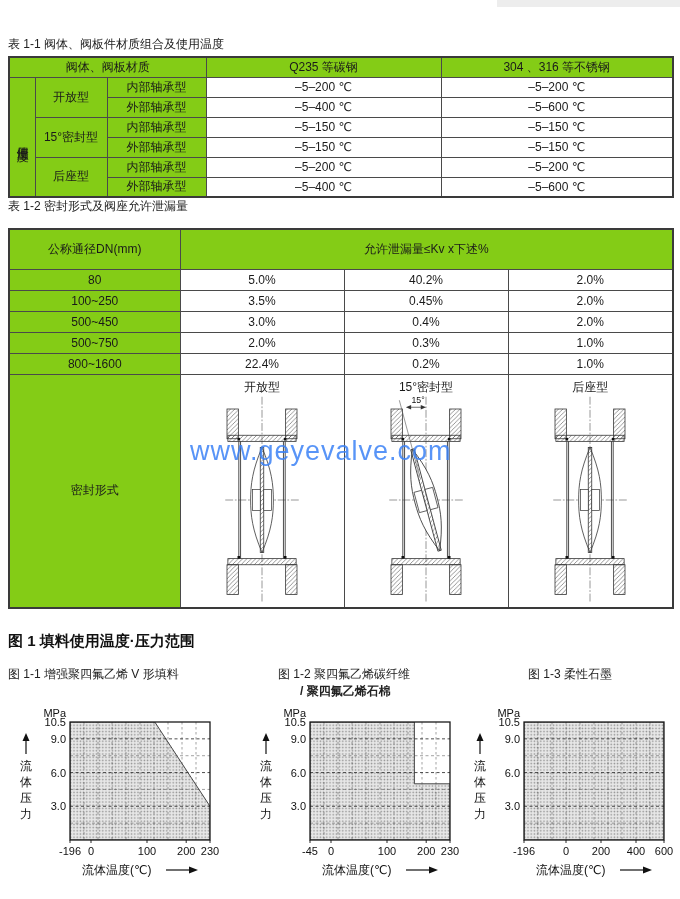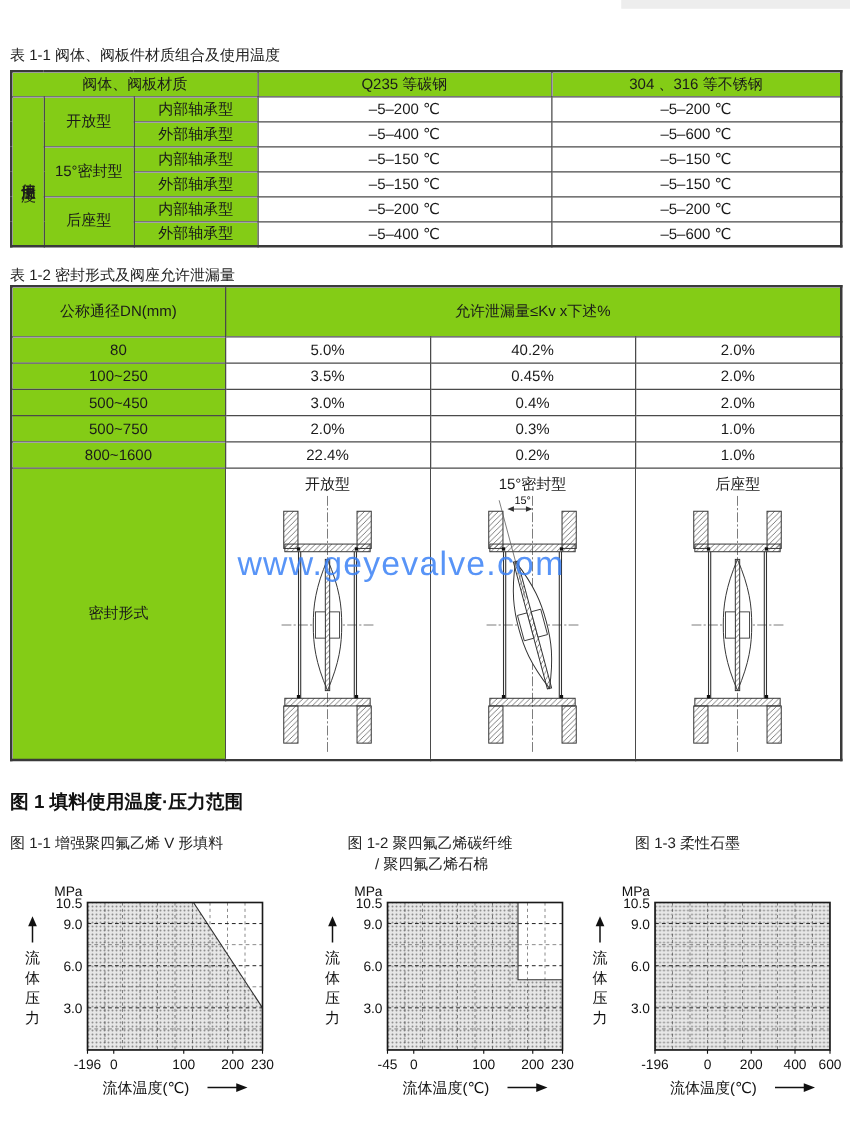--- a/index.html
+++ b/index.html
@@ -23,21 +23,21 @@
   .vtext { writing-mode:vertical-lr; text-orientation:upright; letter-spacing:1px; display:inline-block; }
 
   .seal-cell { position:relative; background:#fff; }
   .seal-head { position:absolute; top:4px; left:0; width:100%; text-align:center; font-size:12px; }
   .valve-holder { position:absolute; top:20px; left:50%; transform:translateX(-50%); }
 
   .watermark { position:absolute; left:190px; top:436px; font-size:27px; letter-spacing:1px;
                color:#3b82f6; opacity:0.85; z-index:5; white-space:nowrap; }
 
   .fig-caption { position:absolute; top:666px; font-size:12px; color:#222; }
-  .fig-caption .line2 { display:block; padding-left:22px; }
+  .fig-caption .line2 { display:block; padding-left:22px;font-weight:bold; }
   .chart-holder { position:absolute; top:708px; }
   svg text { font-family:"Liberation Sans","DejaVu Sans",sans-serif; }
 </style>
 </head>
 <body>
 
 <div class="page">
 
   <div class="header-bar"></div>
 
@@ -87,21 +87,21 @@
       <td>–5–200 ℃</td>
     </tr>
     <tr>
       <td class="g">外部轴承型</td>
       <td>–5–400 ℃</td>
       <td>–5–600 ℃</td>
     </tr>
   </tbody>
     </table>
 
-  <div class="sub-caption" style="left:8px; top:212px;">表 1-2 密封形式及阀座允许泄漏量</div>
+  <div class="sub-caption" style="left:8px; top:198px;">表 1-2 密封形式及阀座允许泄漏量</div>
 
   <table class="dt" id="table2" style="top:228px; width:664px;">
     <colgroup>
         <col style="width:171px">
         <col style="width:164px">
         <col style="width:164px">
         <col style="width:165px">
       </colgroup>
     <tbody>
         <tr class="hdr">
@@ -249,21 +249,21 @@
 
   <div class="main-title" style="top:632px;">图 1 填料使用温度·压力范围</div>
 
   <div class="fig-caption" style="left:8px;">
     <span>图 1-1 增强聚四氟乙烯 V 形填料</span>
   </div>
   <div class="fig-caption" style="left:278px;">
     <span>图 1-2 聚四氟乙烯碳纤维</span>
     <span class="line2">/ 聚四氟乙烯石棉</span>
   </div>
-  <div class="fig-caption" style="left:508px;">
+  <div class="fig-caption" style="left:528px;">
     <span>图 1-3 柔性石墨</span>
   </div>
 
   <div class="chart-holder" style="left:12px;" id="chart-0"><svg width="212" height="176" viewBox="0 0 212 176">
         <defs>
           <pattern id="dots0" width="3.2" height="3.2" patternUnits="userSpaceOnUse">
             <rect width="3.2" height="3.2" fill="#e7e7e7"></rect>
             <circle cx="1.2" cy="1.2" r="0.8" fill="#8f8f8f"></circle>
           </pattern>
           <clipPath id="clip0">

